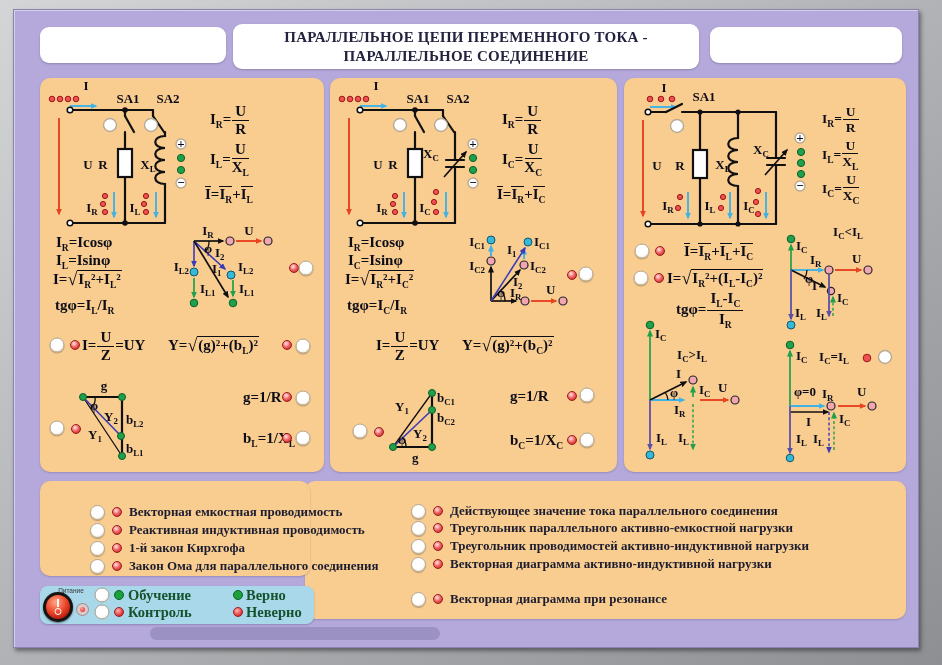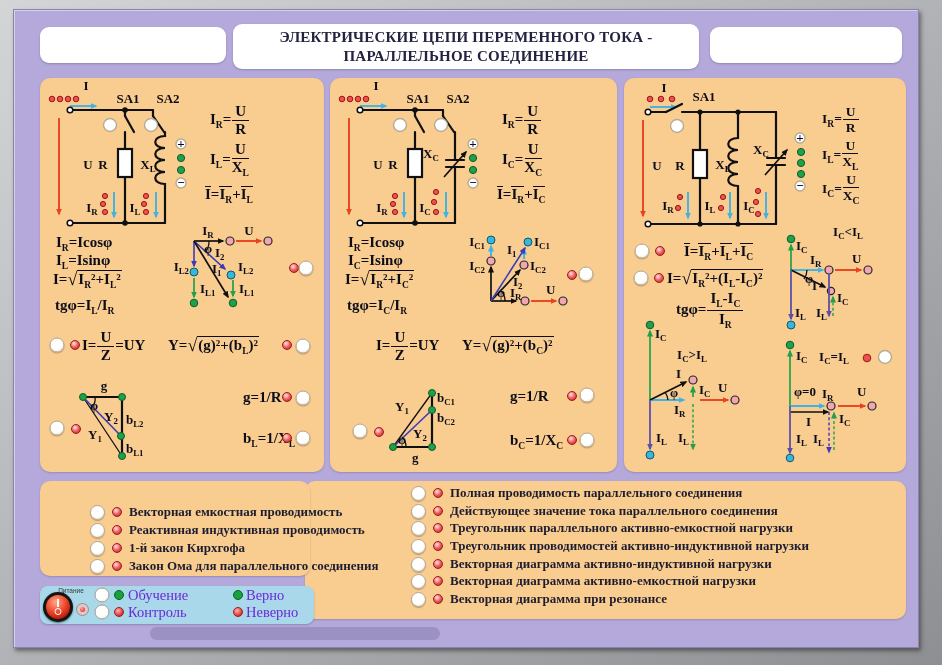--- a/index.html
+++ b/index.html
@@ -29,21 +29,21 @@
   .btn{position:absolute;width:13px;height:13px;border-radius:50%;transform:translate(-50%,-50%);
     background:radial-gradient(circle at 38% 32%,#ffffff 55%,#e2dccd);border:1px solid #b3a896;box-shadow:0 1px 1px rgba(0,0,0,.25)}
   .ledS{position:absolute;width:8px;height:8px;border-radius:50%;transform:translate(-50%,-50%);
     background:radial-gradient(circle at 38% 32%,#ffc9c9 12%,#ef6a6a 45%,#d23030 80%,#a51818);border:1px solid #9b1c1c}
   
   .qrow{position:absolute;display:flex;align-items:center;gap:7px;height:18px}
   .qrow .b{width:13px;height:13px;border-radius:50%;background:radial-gradient(circle at 38% 32%,#ffffff 55%,#e2dccd);border:1px solid #b3a896;box-shadow:0 1px 1px rgba(0,0,0,.25);flex:0 0 auto}
   .qrow .l{width:8px;height:8px;border-radius:50%;background:radial-gradient(circle at 38% 32%,#ffc9c9 12%,#ef6a6a 45%,#d23030 80%,#a51818);border:1px solid #9b1c1c;flex:0 0 auto}
   .qrow .t{font-weight:bold;font-size:13px;color:#1d1d30;white-space:nowrap}
   
-  .ctext{position:absolute;font-weight:normal;font-size:14.5px;color:#6d28d9;white-space:nowrap}
+  .ctext{position:absolute;font-weight:bold;font-size:14.5px;color:#14532d;white-space:nowrap}
   .tiny{position:absolute;font-size:6.5px;color:#3a3a3a;font-family:"Liberation Sans",sans-serif}
   .pwr{position:absolute;left:3px;top:6px;width:30px;height:30px;border-radius:50%;background:#151515;box-shadow:0 1px 2px rgba(0,0,0,.5)}
   .pwr-in{position:absolute;inset:3px;border-radius:50%;background:radial-gradient(circle at 40% 30%,#ff9d7c 5%,#ee4a2e 45%,#b51608 80%,#7e0c03)}
   .pwr-bar{position:absolute;left:50%;top:4px;width:2px;height:8px;background:#fff;transform:translateX(-50%)}
   .pwr-o{position:absolute;left:50%;top:13px;width:7px;height:7px;border:1.6px solid #fff;border-radius:50%;transform:translateX(-50%);box-sizing:border-box}
   .ind{position:absolute;left:36px;top:17px;width:11px;height:11px;border-radius:50%;background:#dcc9c9;border:1px solid #9a8d8d}
   .ind::after{content:"";position:absolute;left:2.5px;top:2.5px;width:5px;height:5px;border-radius:50%;background:radial-gradient(circle at 35% 30%,#ff9d9d,#d22)}
   .cbtn{position:absolute;width:13px;height:13px;border-radius:50%;transform:translate(-50%,-50%);
     background:radial-gradient(circle at 38% 32%,#ffffff 55%,#e5e0d3);border:1px solid #aaa08e}
   .cdotg{position:absolute;width:8px;height:8px;border-radius:50%;transform:translate(-50%,-50%);background:#18a13c;border:1px solid #0a6322}
@@ -91,21 +91,21 @@
         </marker>
     <marker id="mP" markerWidth="8" markerHeight="8" refX="5.5" refY="3" orient="auto" markerUnits="userSpaceOnUse">
           <path d="M0,0L7,3L0,6Z" fill="#5b50a8"></path>
         </marker>
   </defs>
 </svg>
 
 <div class="surface"></div>
 <div class="white-card" style="left:40px;top:27px;width:186px;height:36px"></div>
 <div class="titlebox">
-  <div>ЭЛЕКТРИЧЕСКИЕ ЦЕПИ ПЕРЕМЕННОГО ТОКА -</div>
+  <div>ПАРАЛЛЕЛЬНОЕ ЦЕПИ ПЕРЕМЕННОГО ТОКА -</div>
   <div>ПАРАЛЛЕЛЬНОЕ СОЕДИНЕНИЕ</div>
 </div>
 <div class="white-card" style="left:710px;top:27px;width:192px;height:36px"></div>
 <div class="shadowbar"></div>
 
 <div class="panel" style="left:40px;top:78px;width:284px;height:394px">
   <svg style="left:0;top:0" width="210" height="163" viewBox="0 0 210 163">
     <text x="46" y="12" font-size="16" text-anchor="middle"><tspan>I</tspan></text>
     <g>
       <circle class="ledr" cx="12" cy="21" r="2.8"></circle>
@@ -570,49 +570,39 @@
       <span class="b"></span>
       <span class="l"></span>
       <span class="t">1-й закон Кирхгофа</span>
     </div>
 <div class="qrow" style="left:90px;top:557px">
       <span class="b"></span>
       <span class="l"></span>
       <span class="t">Закон Ома для параллельного соединения</span>
     </div>
 
-<div class="qrow" style="left:411px;top:484px">
-      <span class="b"></span>
-      <span class="l"></span>
-      <span class="t">Полная проводимость параллельного соединения</span>
-    </div>
 <div class="qrow" style="left:411px;top:502px">
       <span class="b"></span>
       <span class="l"></span>
       <span class="t">Действующее значение тока параллельного соединения</span>
     </div>
 <div class="qrow" style="left:411px;top:519px">
       <span class="b"></span>
       <span class="l"></span>
       <span class="t">Треугольник параллельного активно-емкостной нагрузки</span>
     </div>
 <div class="qrow" style="left:411px;top:537px">
       <span class="b"></span>
       <span class="l"></span>
       <span class="t">Треугольник проводимостей активно-индуктивной нагрузки</span>
     </div>
 <div class="qrow" style="left:411px;top:555px">
       <span class="b"></span>
       <span class="l"></span>
       <span class="t">Векторная диаграмма активно-индуктивной нагрузки</span>
-    </div>
-<div class="qrow" style="left:411px;top:572px">
-      <span class="b"></span>
-      <span class="l"></span>
-      <span class="t">Векторная диаграмма активно-емкостной нагрузки</span>
     </div>
 <div class="qrow" style="left:411px;top:590px">
       <span class="b"></span>
       <span class="l"></span>
       <span class="t">Векторная диаграмма при резонансе</span>
     </div>
 
 <div class="cyanpanel">
   <div class="tiny" style="left:6px;top:1px;width:50px;text-align:center">Питание</div>
   <div class="pwr">

